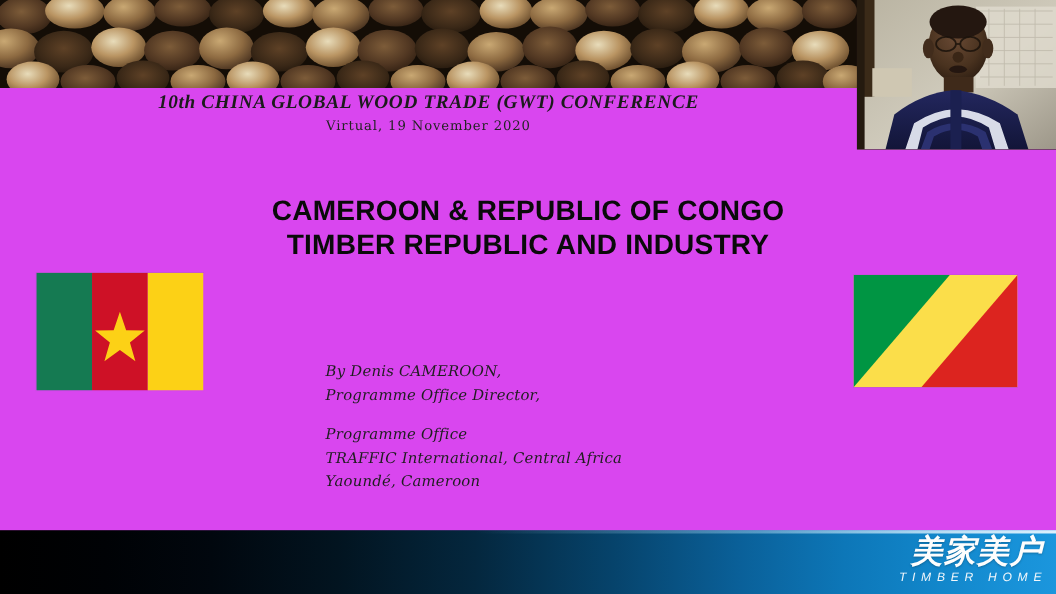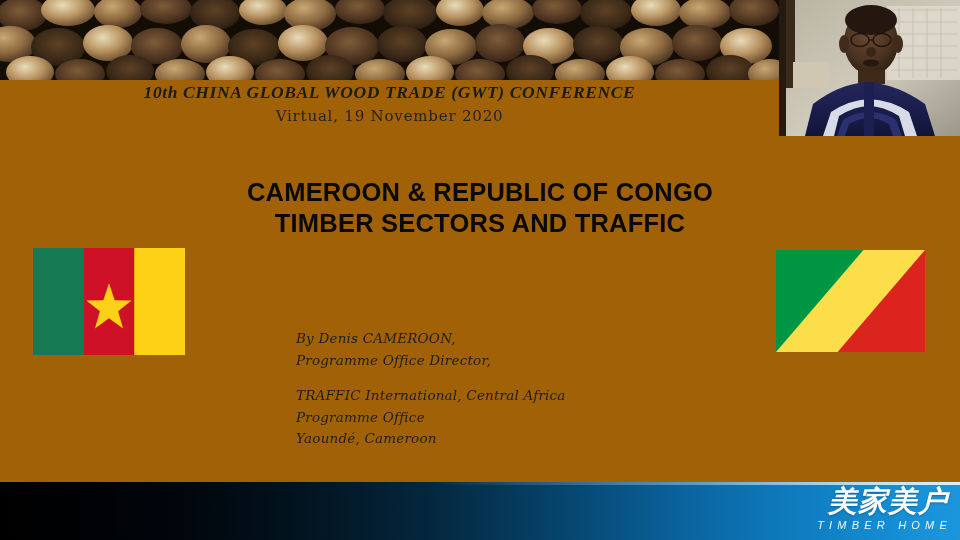--- a/index.html
+++ b/index.html
@@ -10,21 +10,21 @@
   }
   body {
     font-family: "Liberation Serif", serif;
   }
 
   #slide {
     position: relative;
     width: 960px;
     height: 540px;
     overflow: hidden;
-    background: #a16207;
+    background: #d946ef;
   }
 
   
   #timber-banner {
     position: absolute;
     left: 0;
     top: 0;
     width: 779px;
     height: 80px;
     overflow: hidden;
@@ -61,21 +61,21 @@
     font-weight: bold;
     font-style: italic;
     font-size: 17.5px;
     letter-spacing: 0.6px;
     color: #1b1b1b;
     white-space: nowrap;
   }
   #conference-subtitle {
     margin-top: 4px;
     font-family: "DejaVu Serif", serif;
-    font-size: 15px;
+    font-size: 12px;
     letter-spacing: 0.8px;
     color: #232323;
     white-space: nowrap;
   }
 
   
   #title-block {
     position: absolute;
     left: 120px;
     top: 163px;
@@ -342,29 +342,29 @@
     </svg>
   </div>
 
   <div id="conference-header">
     <div id="conference-title">10th CHINA GLOBAL WOOD TRADE (GWT) CONFERENCE</div>
     <div id="conference-subtitle">Virtual, 19 November 2020</div>
   </div>
 
   <div id="title-block">
     <div class="title-line-2">CAMEROON &amp; REPUBLIC OF CONGO</div>
-    <div class="title-line-3">TIMBER SECTORS AND TRAFFIC</div>
+    <div class="title-line-3">TIMBER REPUBLIC AND INDUSTRY</div>
   </div>
 
   <div id="author-block">
     <div>By Denis CAMEROON,</div>
     <div>Programme Office Director,</div>
     <div class="spacer"></div>
+    <div>Programme Office</div>
     <div>TRAFFIC International, Central Africa</div>
-    <div>Programme Office</div>
     <div>Yaoundé, Cameroon</div>
   </div>
 
   <div class="flag" id="flag-cameroon">
     <svg viewBox="0 0 150 100" preserveAspectRatio="none" aria-hidden="true">
       <rect x="0" y="0" width="50" height="100" fill="#157a52"></rect>
       <rect x="50" y="0" width="50" height="100" fill="#ce1126"></rect>
       <rect x="100" y="0" width="50" height="100" fill="#fcd116"></rect>
       <polygon fill="#fcd116" points="75,33 80.6,48.8 97.3,49.1 84,59.2 88.9,75.2 75,65.6 61.1,75.2 66,59.2 52.7,49.1 69.4,48.8"></polygon>
     </svg>

